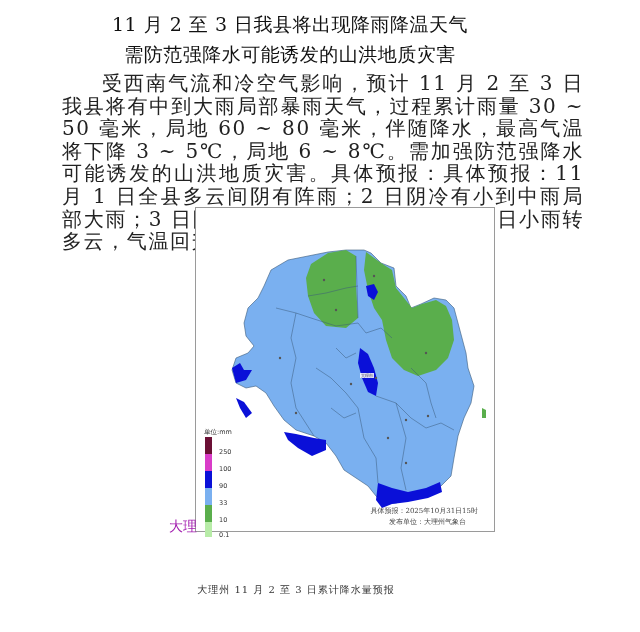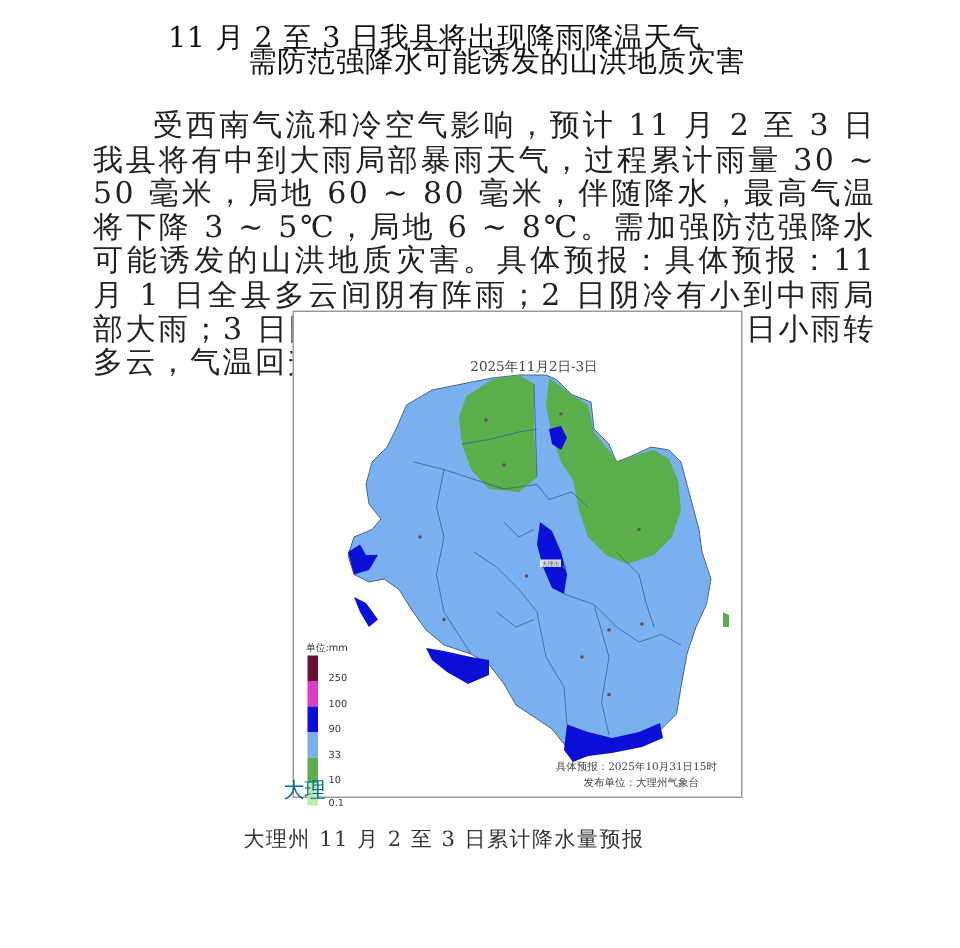--- a/index.html
+++ b/index.html
@@ -1,44 +1,44 @@
 <!DOCTYPE html>
 <html><head>
   <meta charset="utf-8">
   <style>
     html, body { margin: 0; padding: 0; background: #ffffff; }
     body { width: 640px; height: 632px; position: relative; overflow: hidden;
            font-family: "DejaVu Serif", "Liberation Serif", serif; color: #1a1a1a; }
     .title { position: absolute; left: 0; width: 580px; text-align: center;
              font-weight: normal; font-size: 19px; letter-spacing: 0.5px; color: #111; }
     .title.t1 { top: 12px; }
-    .title.t2 { top: 28px; margin-left: 41px; }
+    .title.t2 { top: 42px; }
     .para { position: absolute; left: 62px; top: 72px; width: 522px;
             font-size: 20px; line-height: 22.6px; letter-spacing: 1.6px;
             text-indent: 2em; text-align: justify; color: #222; }
     .map-frame { position: absolute; left: 195px; top: 207px; width: 300px; height: 325px;
                  border: 1px solid #9a9a9a; background: #fff; box-sizing: border-box; }
     .map-title { position: absolute; left: 0; top: 12px; width: 100%; text-align: center;
                  font-family: "DejaVu Sans", "Liberation Sans", sans-serif; font-weight: bold;
                  font-size: 12.5px; color: #333; padding-left: 22px; box-sizing: border-box; }
     .map-date { position: absolute; left: 0; top: 30px; width: 100%; text-align: center;
                 font-size: 9px; color: #444; padding-left: 22px; box-sizing: border-box; }
     .map-svg { position: absolute; left: 0; top: 0; }
     .legend-unit { position: absolute; left: 8px; top: 220px; font-size: 6.5px; color: #333;
                    font-family: "DejaVu Sans", sans-serif; }
     .legend { position: absolute; left: 9px; top: 229px; }
     .legend-swatch { width: 7px; height: 17px; }
     .legend-label { position: absolute; left: 14px; font-size: 6.5px; color: #333;
                     font-family: "DejaVu Sans", sans-serif; }
     .issue { position: absolute; right: 16px; font-size: 7px; color: #444; }
     .issue.i1 { top: 298px; }
     .issue.i2 { top: 309px; right: 28px; margin-left: 42px; }
-    .side-label { position: absolute; left: 169px; top: 518px; font-size: 14px; color: #0369a1; margin-left: 20px; }
-    .caption { position: absolute; left: 0; top: 551px; width: 592px; text-align: center;
-               font-size: 14px; letter-spacing: 1px; color: #333; }
+    .side-label { position: absolute; left: 169px; top: 518px; font-size: 14px; color: #a21caf; }
+    .caption { position: absolute; left: 0; top: 583px; width: 592px; text-align: center;
+               font-size: 10px; letter-spacing: 1px; color: #333; }
     .map-label { font-family: "DejaVu Sans", sans-serif; font-size: 4px; fill: #555; }
   </style>
 </head>
 <body>
 
 <div class="title t1">11 月 2 至 3 日我县将出现降雨降温天气</div>
 <div class="title t2">需防范强降水可能诱发的山洪地质灾害</div>
 
 <div class="para">受西南气流和冷空气影响，预计 11 月 2 至 3 日我县将有中到大雨局部暴雨天气，过程累计雨量 30 ~ 50 毫米，局地 60 ~ 80 毫米，伴随降水，最高气温将下降 3 ~ 5℃，局地 6 ~ 8℃。需加强防范强降水可能诱发的山洪地质灾害。具体预报：具体预报：11 月 1 日全县多云间阴有阵雨；2 日阴冷有小到中雨局部大雨；3 日阴冷有中雨局部大雨、暴雨；4 日小雨转多云，气温回升。</div>
 
@@ -93,21 +93,20 @@
         <circle cx="100" cy="205" r="1.2"></circle>
       <circle cx="210" cy="212" r="1.2"></circle>
         <circle cx="232" cy="208" r="1.2"></circle>
       <circle cx="192" cy="230" r="1.2"></circle>
         <circle cx="210" cy="255" r="1.2"></circle>
     </g>
     <rect x="164" y="165" width="14" height="5" fill="#ffffff" opacity="0.85"></rect>
     <text class="map-label" x="165" y="169">大理市</text>
   </svg>
 
-  <div class="map-date">2025年11月2日-3日</div>
 
   <div class="legend-unit">单位:mm</div>
   <div class="legend">
     <div class="legend-swatch" style="background:#6b1035"></div>
     <div class="legend-swatch" style="background:#d93cc8"></div>
     <div class="legend-swatch" style="background:#0a10d8"></div>
     <div class="legend-swatch" style="background:#7ab0f0"></div>
     <div class="legend-swatch" style="background:#5aae4c"></div>
     <div class="legend-swatch" style="background:#b8eca8; height:15px;"></div>
     <div class="legend-label" style="top:11px">250</div>

